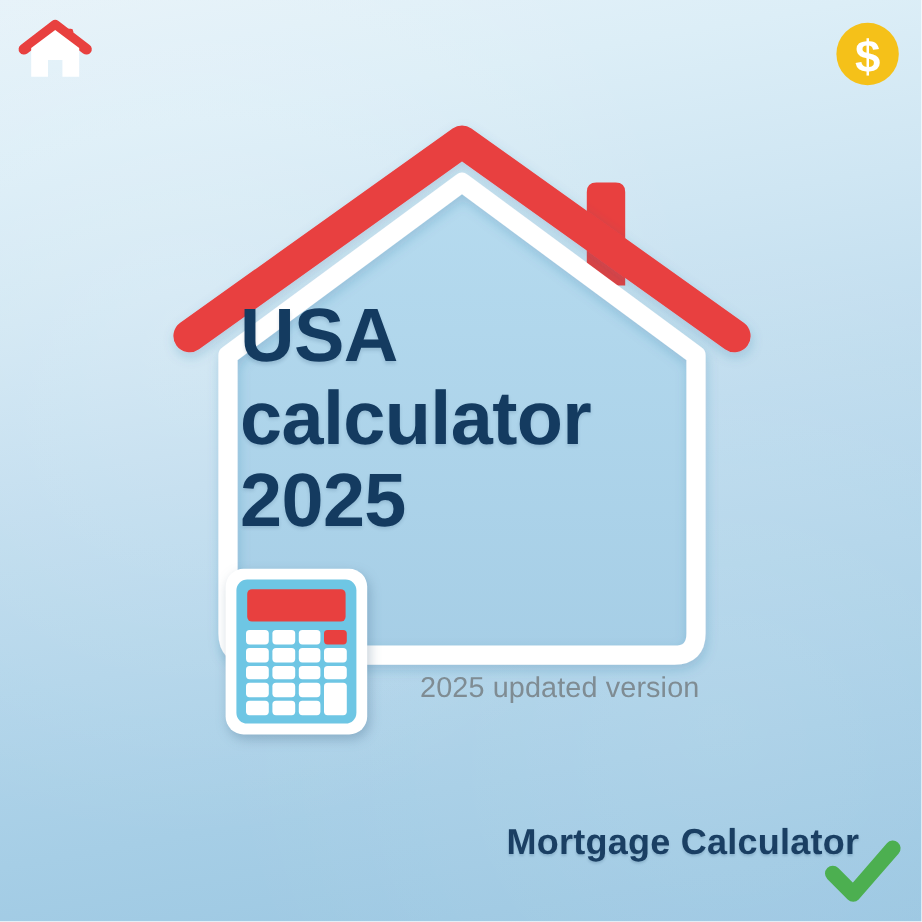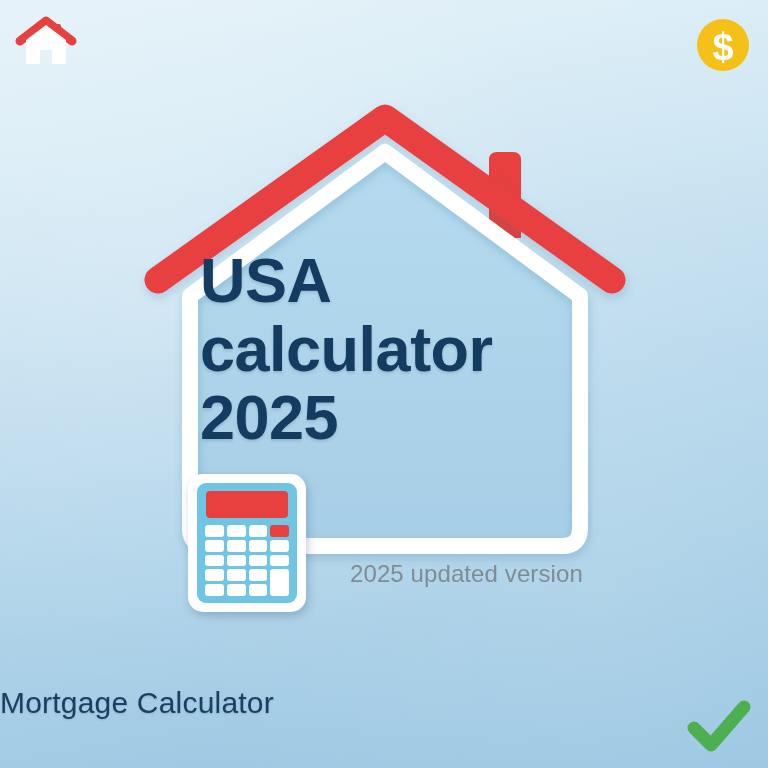--- a/index.html
+++ b/index.html
@@ -77,23 +77,23 @@
     white-space: nowrap;
     margin-left: 32px;
   }
 
   #caption {
     position: absolute;
     left: 0;
     top: 686px;
     width: 716px;
     z-index: 5;
-    text-align: left;
+    text-align: right;
     font-size: 30px;
-    font-weight: normal;
+    font-weight: bold;
     color: #1a3f63;
     letter-spacing: 0.2px;
     text-shadow: 0 1px 2px rgba(20,59,96,0.18);
   }
 
   
   #calculator {
     position: absolute;
     left: 188px;
     top: 474px;

